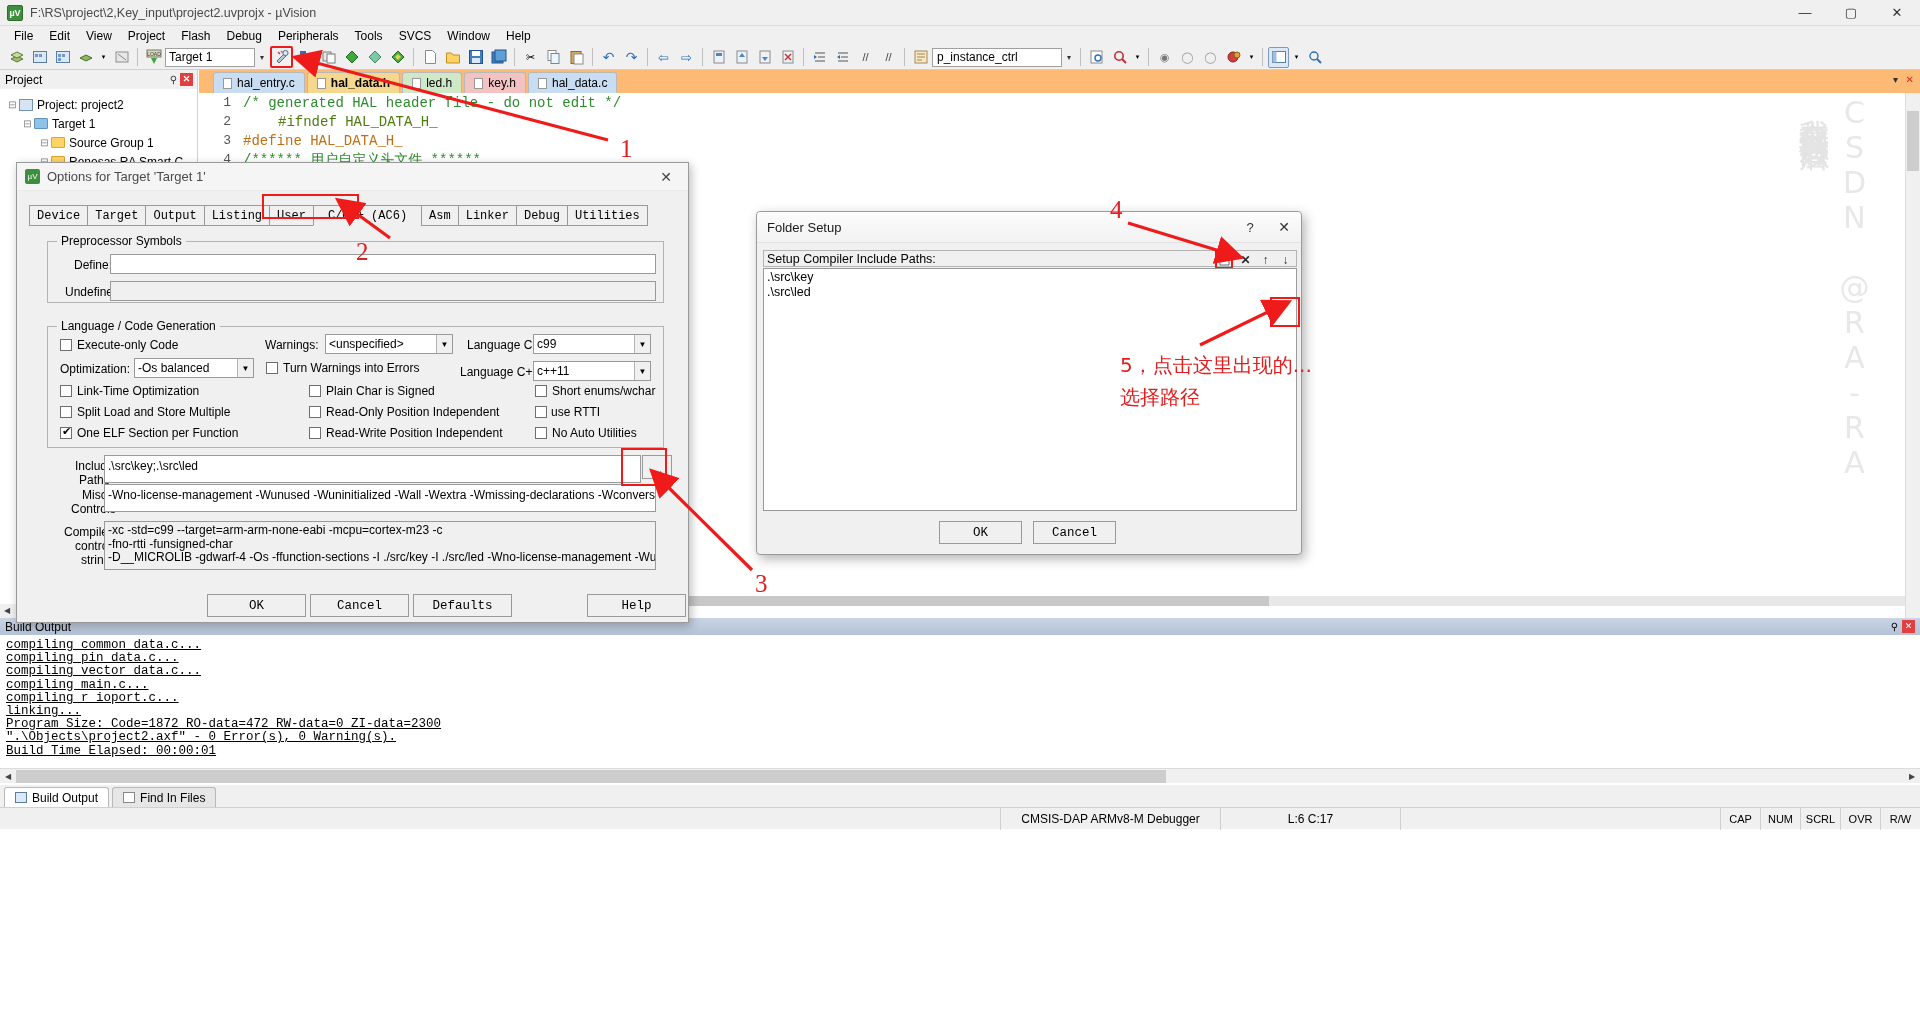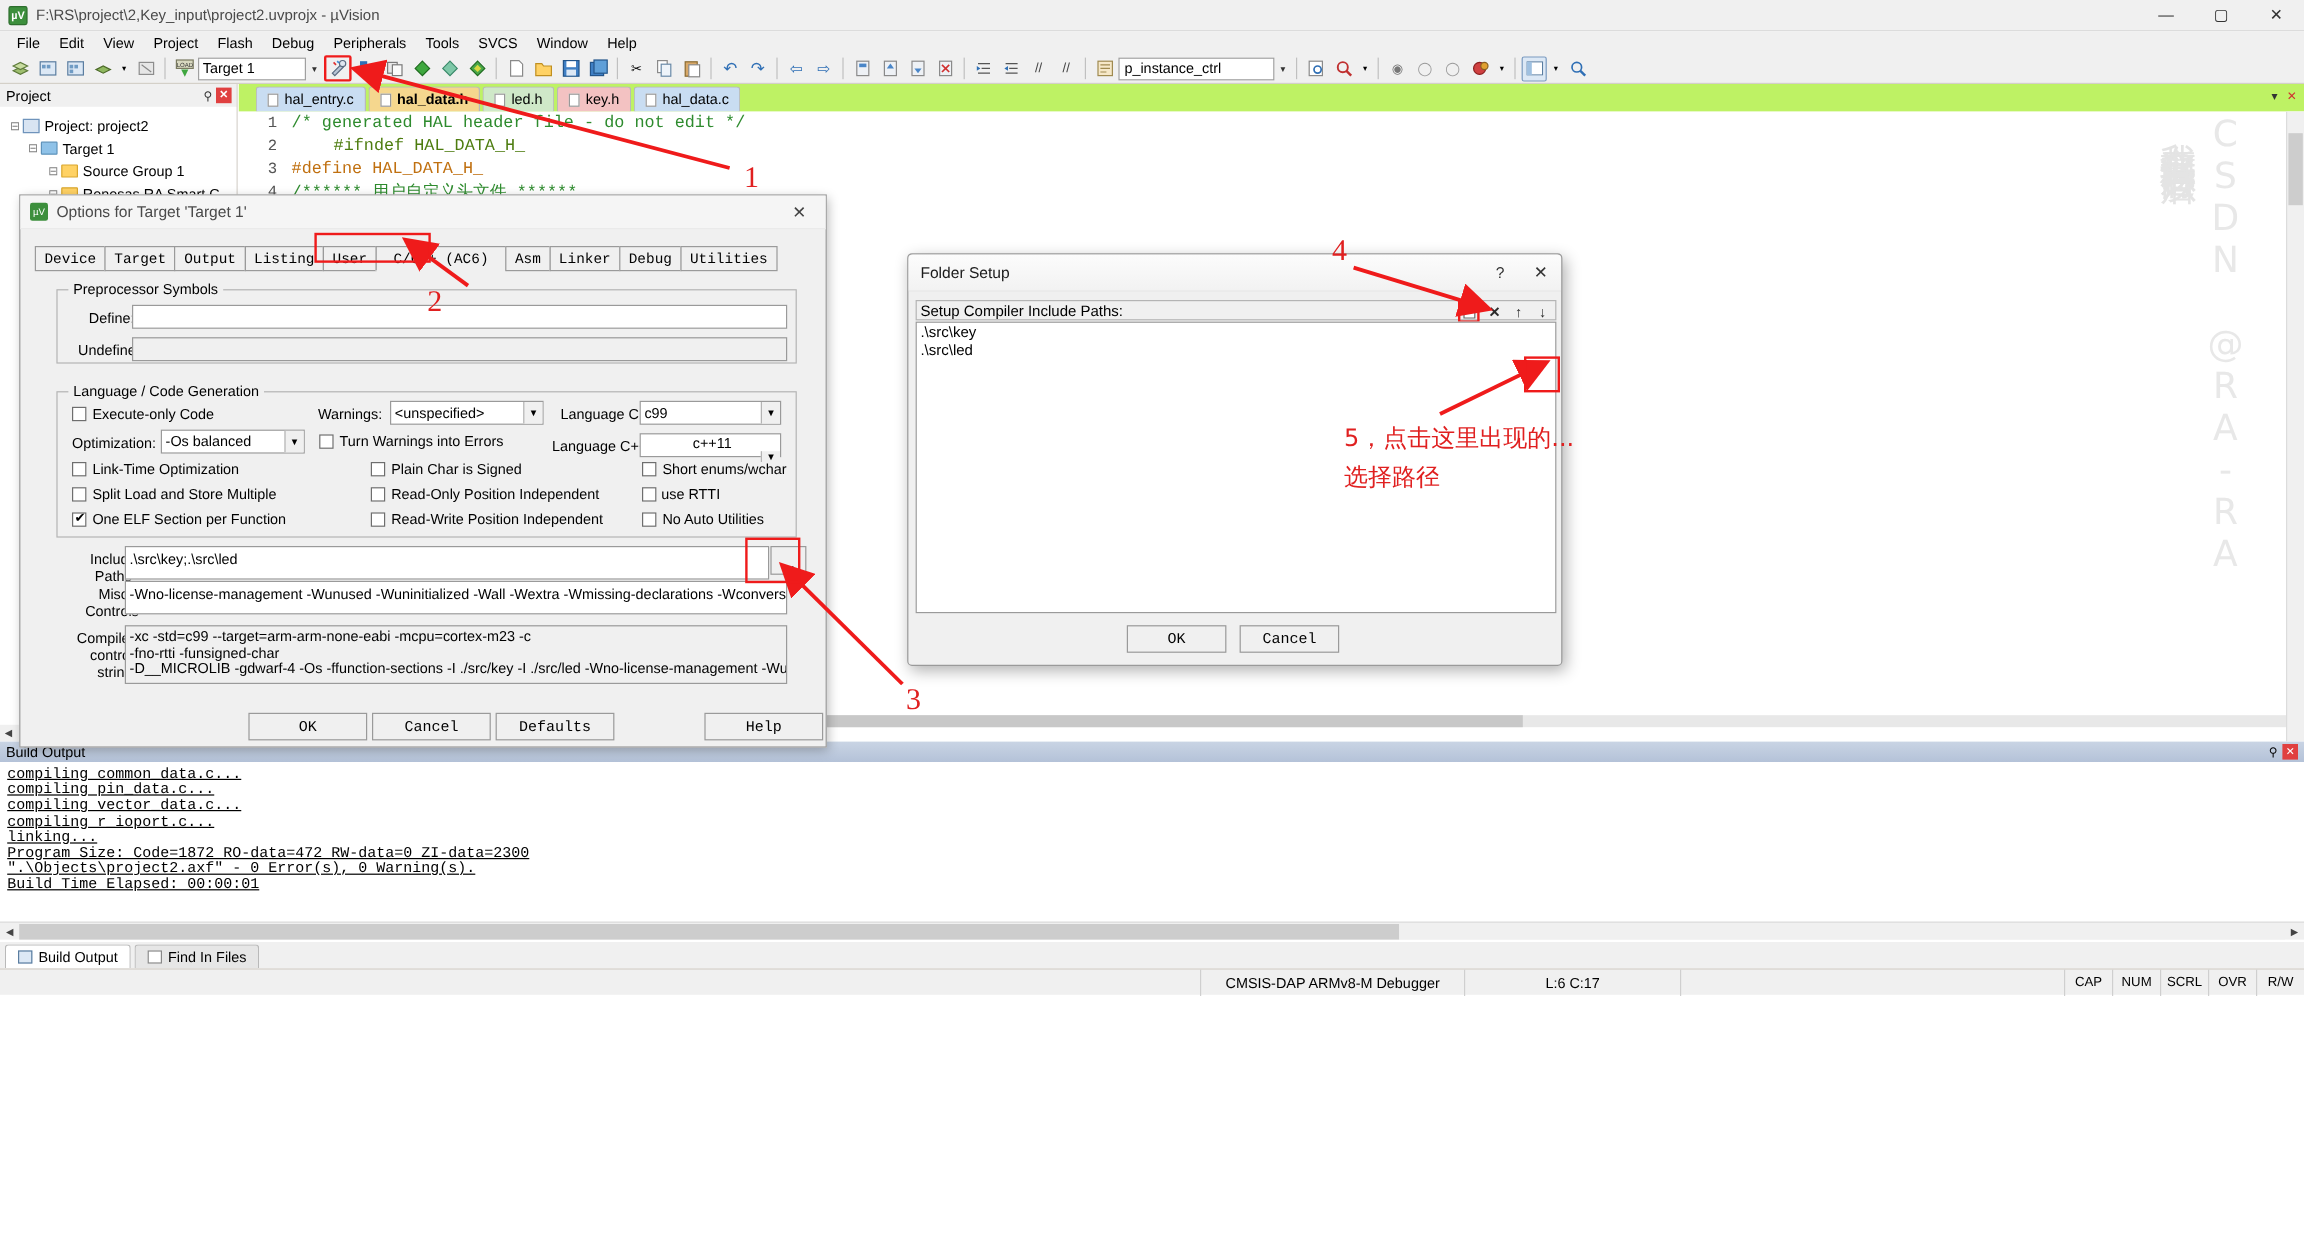--- a/index.html
+++ b/index.html
@@ -78,21 +78,21 @@
   .folder{
     width:14px;height:11px;background:#ffd265;border:1px solid #d9a62e;
     border-radius:1px;margin-right:4px;display:inline-block;
   }
   .folder.blue{background:#8fc2e8;border-color:#5f93bb;}
 
   
   #editarea{
     position:absolute;left:199px;top:70px;right:0;height:548px;background:#fff;
   }
-  #tabbar{height:23px;background:#bef264;display:flex;align-items:flex-end;padding-left:14px;}
+  #tabbar{height:23px;background:#fdba74;display:flex;align-items:flex-end;padding-left:14px;}
   .etab{
     height:21px;border:1px solid #b9b9b9;border-bottom:none;
     display:flex;align-items:center;padding:0 9px;margin-right:2px;font-size:12px;
     border-radius:3px 3px 0 0;
   }
   .etab .fico{
     width:9px;height:11px;background:#fff;border:1px solid #999;margin-right:5px;display:inline-block;
   }
   #codearea{
     position:relative;background:#fff;height:523px;overflow:hidden;
@@ -576,20 +576,21 @@
 <div id="buildpanel">
   <div id="buildhdr">
     <span>Build Output</span>
     <span class="pin">⚲</span>
     <span class="xb">✕</span>
   </div>
   <div id="buildtext">
     <div>compiling common_data.c...</div>
     <div>compiling pin_data.c...</div>
     <div>compiling vector_data.c...</div>
+    <div>compiling main.c...</div>
     <div>compiling r_ioport.c...</div>
     <div>linking...</div>
     <div>Program Size: Code=1872 RO-data=472 RW-data=0 ZI-data=2300</div>
     <div>".\Objects\project2.axf" - 0 Error(s), 0 Warning(s).</div>
     <div>Build Time Elapsed:  00:00:01</div>
   </div>
   <div id="buildscroll">
     <div class="ar">◀</div>
     <div class="thumb"></div>
     <div class="track"></div>
@@ -678,21 +679,21 @@
   <div class="lbl" style="left:309px;top:242px;">Read-Only Position Independent</div>
   <div class="cbx" style="left:292px;top:264px;"></div>
   <div class="lbl" style="left:309px;top:263px;">Read-Write Position Independent</div>
 
   <div class="lbl" style="left:450px;top:175px;">Language C:</div>
   <div class="sel" style="left:516px;top:171px;width:118px;">
     <span>c99</span>
     <span class="arrow">▼</span>
   </div>
   <div class="lbl" style="left:443px;top:202px;">Language C++:</div>
-  <div class="sel" style="left:516px;top:198px;width:118px;flex-direction:column;">
+  <div class="sel" style="left:516px;top:198px;width:118px;">
     <span>c++11</span>
     <span class="arrow">▼</span>
   </div>
   <div class="cbx" style="left:518px;top:222px;"></div>
   <div class="lbl" style="left:535px;top:221px;">Short enums/wchar</div>
   <div class="cbx" style="left:518px;top:243px;"></div>
   <div class="lbl" style="left:534px;top:242px;">use RTTI</div>
   <div class="cbx" style="left:518px;top:264px;"></div>
   <div class="lbl" style="left:535px;top:263px;">No Auto Utilities</div>
 

